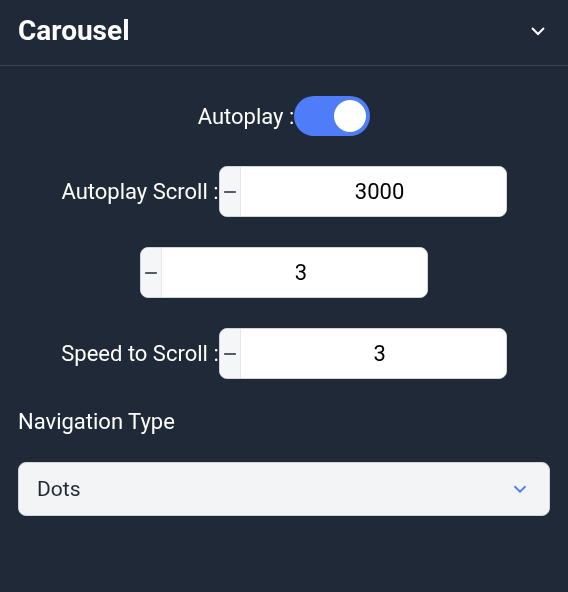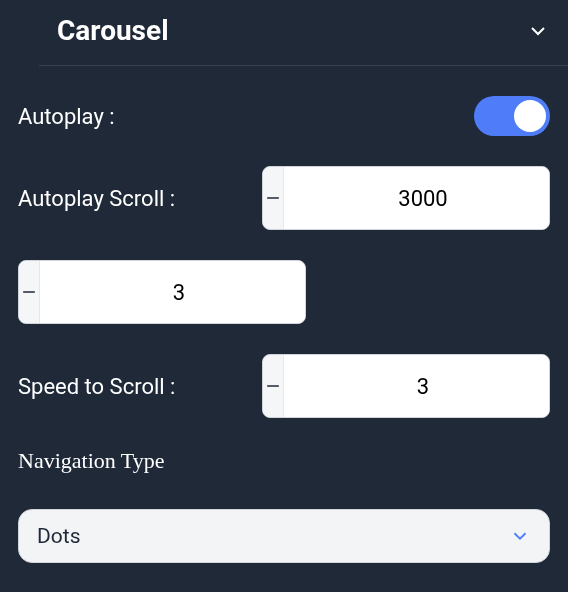--- a/index.html
+++ b/index.html
@@ -13,41 +13,40 @@
       background: #1f2937;
       font-family: -apple-system, BlinkMacSystemFont, "Segoe UI", Roboto, sans-serif;
       color: #fff;
     }
     .panel-header {
       display: flex;
       justify-content: space-between;
       align-items: center;
       padding: 14px 18px 18px 18px;
       border-bottom: 1px solid #374151;
-      margin-left: 39px;
     }
     .panel-title {
       font-size: 28px;
       font-weight: 700;
       color: #fff;
     }
     .chevron {
       width: 24px;
       height: 24px;
       stroke: #fff;
       stroke-width: 2;
       fill: none;
       cursor: pointer;
     }
     .panel-body {
       padding: 30px 18px 18px 18px;
     }
     .row {
       display: flex;
-      justify-content: space-between;
+      justify-content: center;
       align-items: center;
       margin-bottom: 30px;
     }
     .row-label {
       font-size: 22px;
       color: #fff;
       font-weight: 400;
     }
     .toggle {
       width: 76px;
@@ -65,21 +64,21 @@
       height: 32px;
       background: #fff;
       border-radius: 50%;
     }
     .stepper {
       display: flex;
       align-items: stretch;
       background: #f5f6f8;
       border-radius: 8px;
       overflow: hidden;
-      height: 64px;
+      height: 51px;
       width: 288px;
       border: 1px solid #d1d5db;
     }
     .stepper-btn {
       width: 60px;
       display: flex;
       align-items: center;
       justify-content: center;
       background: #f5f6f8;
       cursor: pointer;
@@ -100,30 +99,29 @@
       border-right: 1px solid #e5e7eb;
       text-align: center;
       font-size: 22px;
       color: #000;
       font-family: inherit;
       outline: none;
     }
     .section-label {
       font-size: 22px;
       color: #fff;
-      margin-bottom: 35px;
-      font-family: Liberation Serif, serif;
+      margin-bottom: 28px;
     }
     .select {
       display: flex;
       justify-content: space-between;
       align-items: center;
       background: #f3f4f6;
       border: 1px solid #d1d5db;
-      border-radius: 14px;
+      border-radius: 8px;
       padding: 14px 18px;
       cursor: pointer;
     }
     .select-value {
       font-size: 21px;
       color: #1f2937;
     }
     .select-chevron {
       width: 22px;
       height: 22px;

